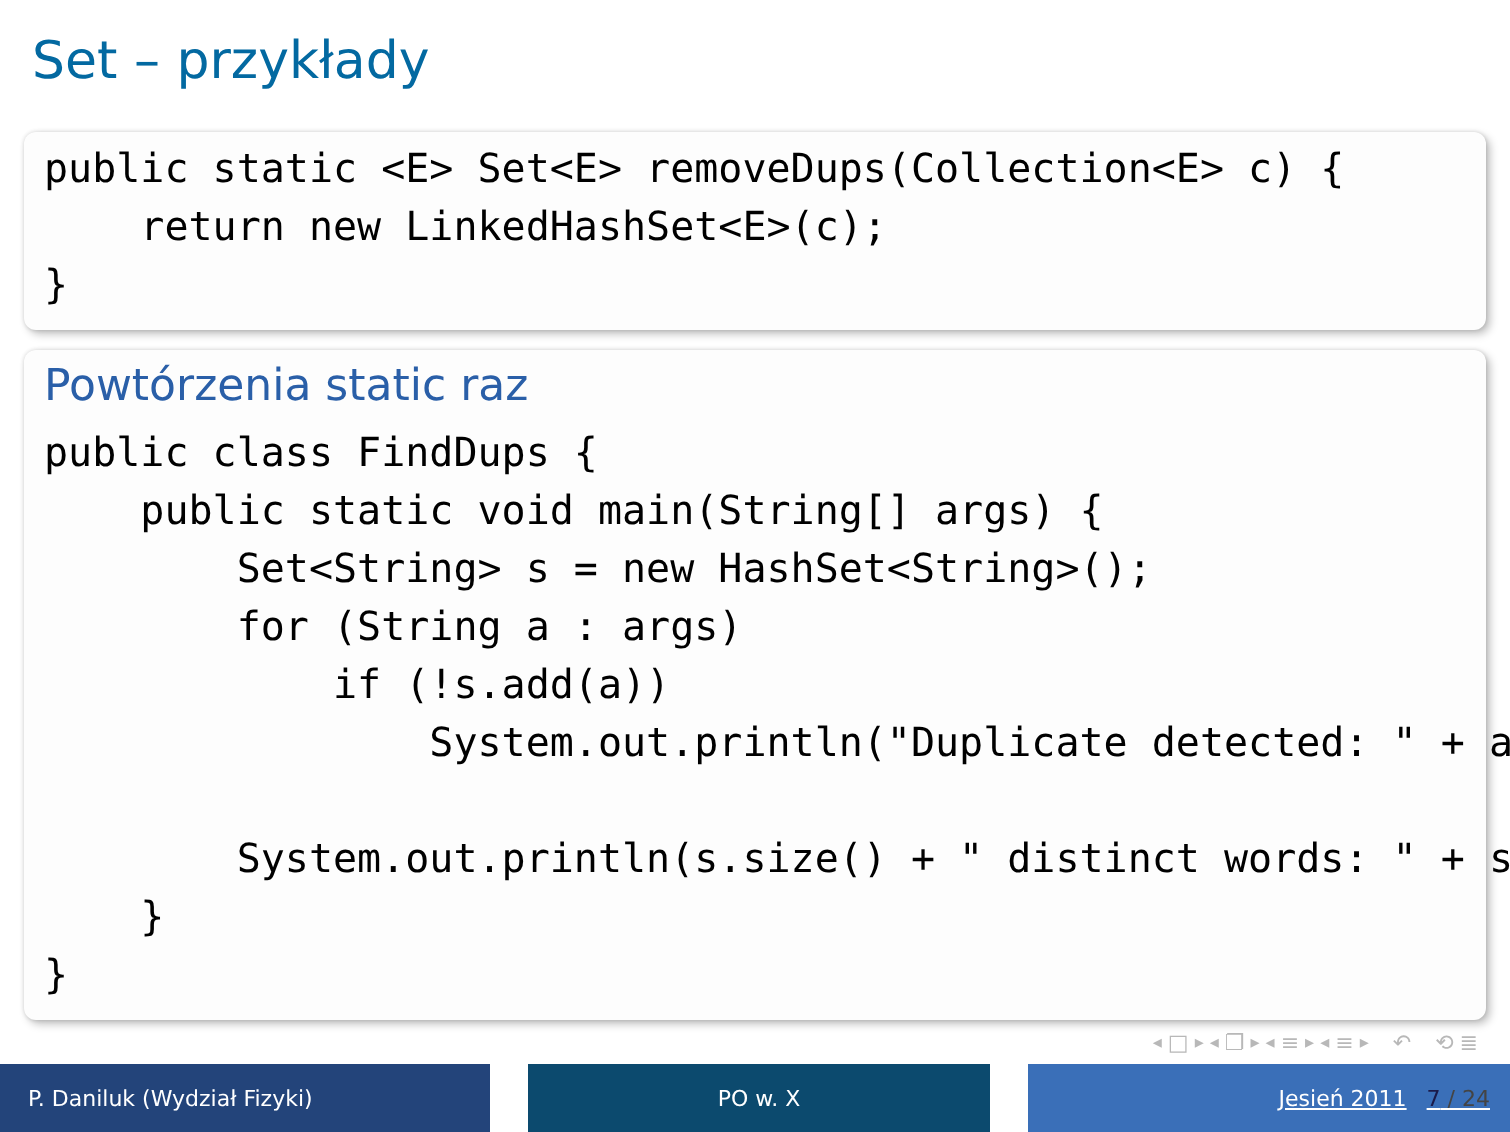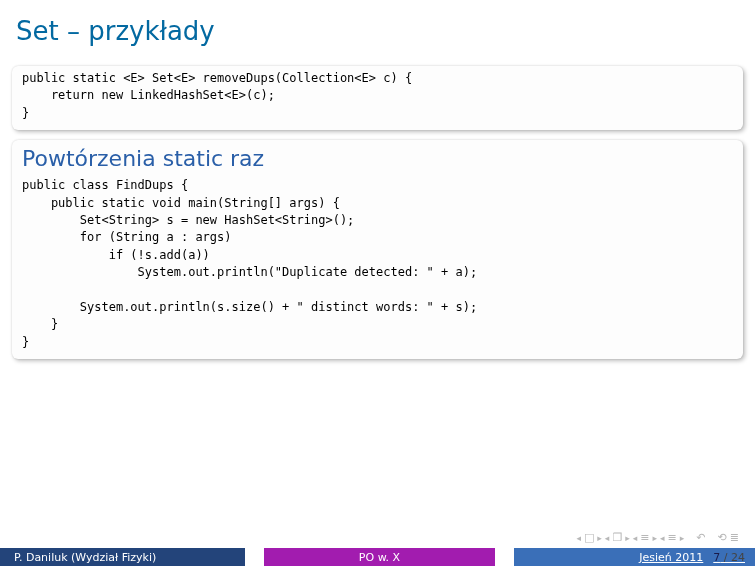--- a/index.html
+++ b/index.html
@@ -29,21 +29,21 @@
     font-weight: 400;
     padding: 6px 10px 2px 10px;
     border-top-left-radius: 6px;
     border-top-right-radius: 6px;
   }
   .block-body {
     padding: 4px 10px 8px 10px;
   }
   pre {
     font-family: "DejaVu Sans Mono", "Courier New", monospace;
-    font-size: 12px;
+    font-size: 20px;
     line-height: 1.45;
     white-space: pre;
     color: #000;
   }
   .footer {
     position: absolute;
     bottom: 0;
     left: 0;
     right: 0;
   }
@@ -52,34 +52,34 @@
     justify-content: flex-end;
     gap: 3px;
     padding: 0 16px 4px 0;
     color: #b8b8b8;
     font-size: 11px;
     align-items: center;
   }
   .nav-icons span { display: inline-flex; align-items: center; }
   .footer-bar {
     display: flex;
-    height: 18px;
+    height: 34px;
     font-size: 11px;
     color: #fff;
     gap: 19px;
   }
   .footer-left {
     background: #23447a;
     flex: 1;
     display: flex;
     align-items: center;
     padding-left: 14px;
   }
   .footer-mid {
-    background: #a21caf;
+    background: #0c4a6e;
     flex: 1;
     display: flex;
     align-items: center;
     justify-content: center;
   }
   .footer-right {
     background: #3a6fb8;
     flex: 1;
     display: flex;
     align-items: center;

